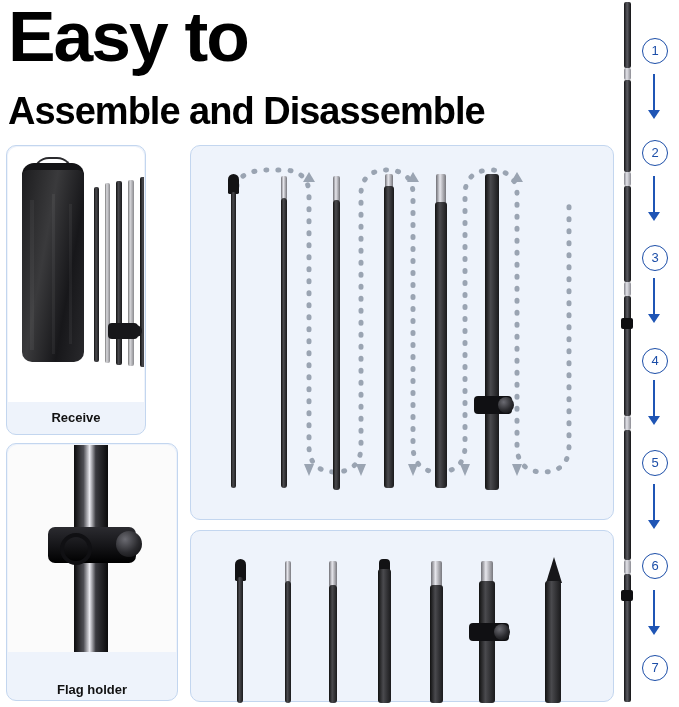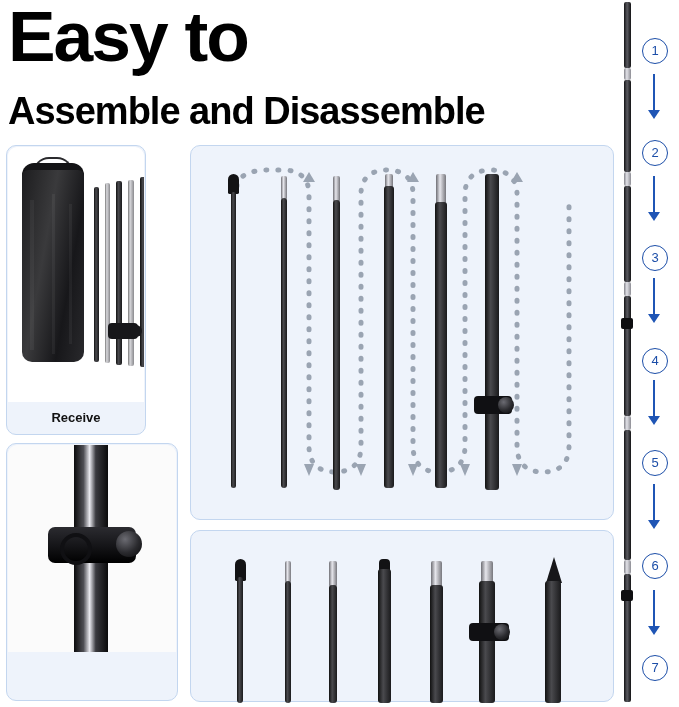--- a/index.html
+++ b/index.html
@@ -319,20 +319,21 @@
 </div>
 
 <div class="panel" id="panel-holder">
   <div id="holder-photo">
     <div class="holder-pole"></div>
     <div class="holder-clamp"></div>
     <div class="holder-ring"></div>
     <div class="holder-knob"></div>
   </div>
   <div id="holder-caption">
+    <div>Flag holder</div>
   </div>
 </div>
 
 <div class="panel" id="panel-assembly">
 
   <svg id="snake" viewBox="0 0 424 375">
     <g fill="none" stroke="#9aa4b2" stroke-width="5" stroke-linecap="round" stroke-dasharray="1 11">
       <path d="M46 40 C 46 30, 60 24, 76 24 L 92 24 C 108 24, 118 32, 118 48 L 118 300 C 118 318, 128 326, 144 326 C 160 326, 170 318, 170 300 L 170 48 C 170 32, 180 24, 196 24 C 212 24, 222 32, 222 48 L 222 300 C 222 318, 232 326, 248 326 C 264 326, 274 318, 274 300 L 274 48 C 274 32, 284 24, 300 24 C 316 24, 326 32, 326 48 L 326 300 C 326 318, 336 326, 352 326 C 368 326, 378 318, 378 300 L 378 60"></path>
     </g>
     <g fill="#9aa4b2">

